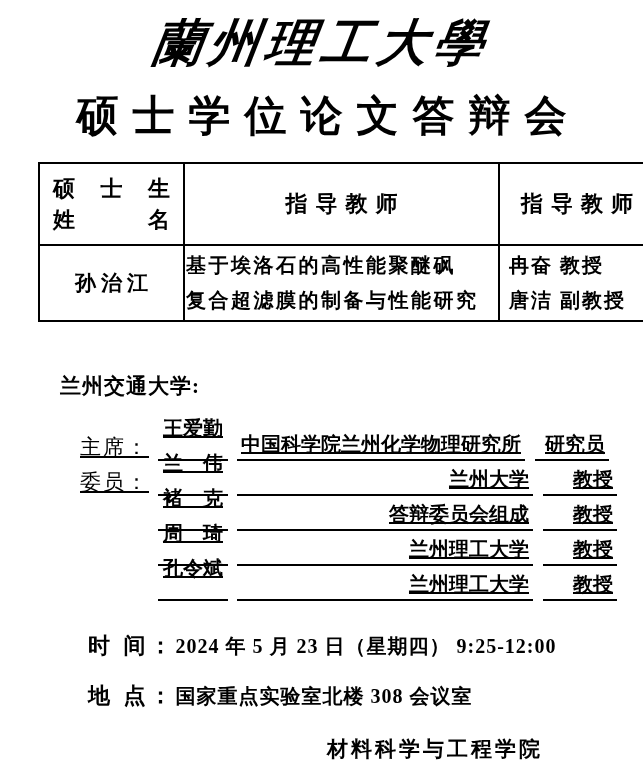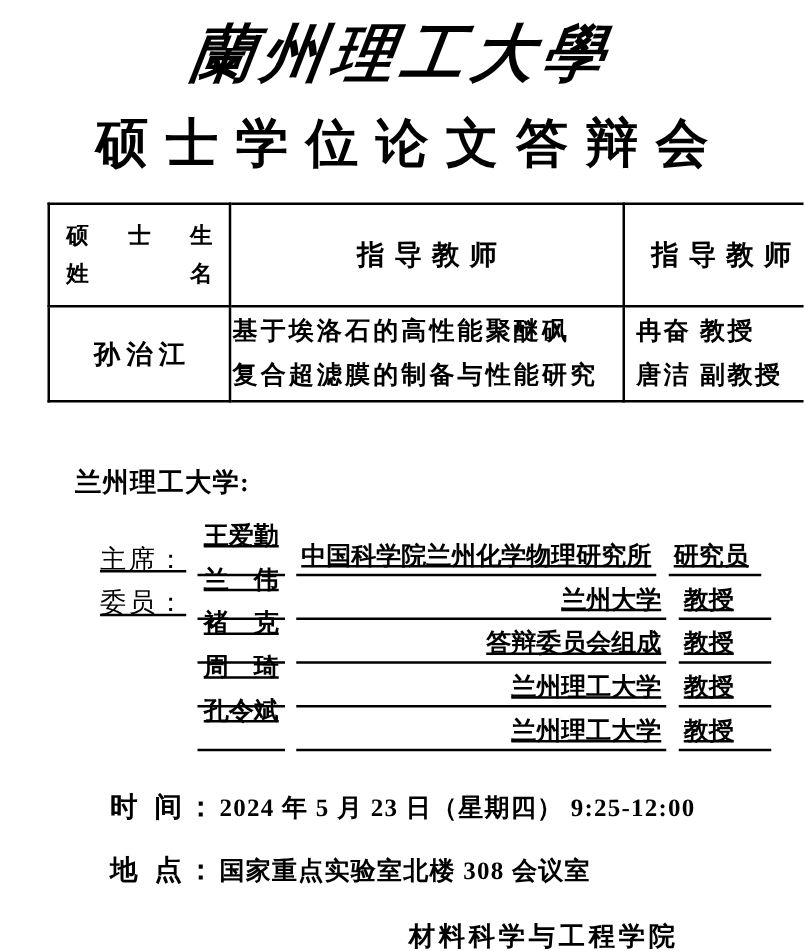--- a/index.html
+++ b/index.html
@@ -29,21 +29,21 @@
     margin:20px 0 0 38px;
     width:580px;
     table-layout:fixed;
   }
   table.doc-table td { border:2px solid #000; vertical-align:middle; }
   .col-student { width:117px; }
   .col-thesis  { width:311px; }
   .col-advisor { width:152px; }
   tr.hdr-row td { height:78px; }
   tr.data-row td { height:72px; }
-  .cell-student-hdr { padding:0 13px; font-size:18px; font-weight:bold; }
+  .cell-student-hdr { padding:0 13px; font-size:22px; font-weight:bold; }
   .jline { text-align:justify; text-align-last:justify; line-height:31px; }
   .cell-center-hdr { text-align:center; font-size:22px; font-weight:bold; letter-spacing:8px; text-indent:8px; }
   .cell-name { text-align:center; font-size:21px; font-weight:bold; letter-spacing:5px; text-indent:5px; }
   .cell-thesis { text-align:left; font-size:20px; font-weight:bold; letter-spacing:2.5px; line-height:35px; }
   .cell-advisors { font-size:20px; font-weight:bold; letter-spacing:2px; line-height:35px; padding-left:9px; }
   
   .section-title { margin:50px 0 0 60px; font-size:21px; font-weight:bold; letter-spacing:1px; }
   .committee { margin:26px 0 0 80px; }
   .c-row { display:flex; align-items:flex-end; height:35px;text-decoration:underline; }
   .c-label { width:78px; font-size:21px; letter-spacing:2px; }
@@ -51,21 +51,21 @@
     min-width:64px; text-align:center; padding:0 3px 17px 3px;
     font-size:20px; font-weight:bold; border-bottom:2px solid #000;
     white-space:pre;
   }
   .c-mid {
     text-align:right; padding:0 4px 1px 4px; margin-left:9px;
     font-size:20px; font-weight:bold; border-bottom:2px solid #000;
   }
   .c-mid.wide { width:288px; }
   .c-title {
-    min-width:66px; text-align:left; padding:0 4px 1px 4px; margin-left:10px;
+    min-width:66px; text-align:right; padding:0 4px 1px 4px; margin-left:10px;
     font-size:20px; font-weight:bold; border-bottom:2px solid #000;
   }
   
   .details { margin:30px 0 0 88px; }
   .d-row { margin-top:20px; font-weight:bold; }
   .d-label { font-size:22px; letter-spacing:4px; }
   .d-value { font-size:20px; letter-spacing:1px; }
   
   .footer {
     margin-top:24px; text-align:right; padding-right:100px;
@@ -98,21 +98,21 @@
         <div>复合超滤膜的制备与性能研究</div>
       </td>
       <td class="col-advisor cell-advisors">
         <div>冉奋  教授</div>
         <div>唐洁  副教授</div>
       </td>
     </tr>
   </tbody>
     </table>
 
-  <div class="section-title">兰州理工大学:</div>
+  <div class="section-title">兰州交通大学:</div>
 
   <div class="committee">
 
     <div class="c-row">
       <span class="c-label">主席：</span>
       <span class="c-name">王爱勤</span>
       <span class="c-mid">中国科学院兰州化学物理研究所</span>
       <span class="c-title">研究员</span>
     </div>
 

